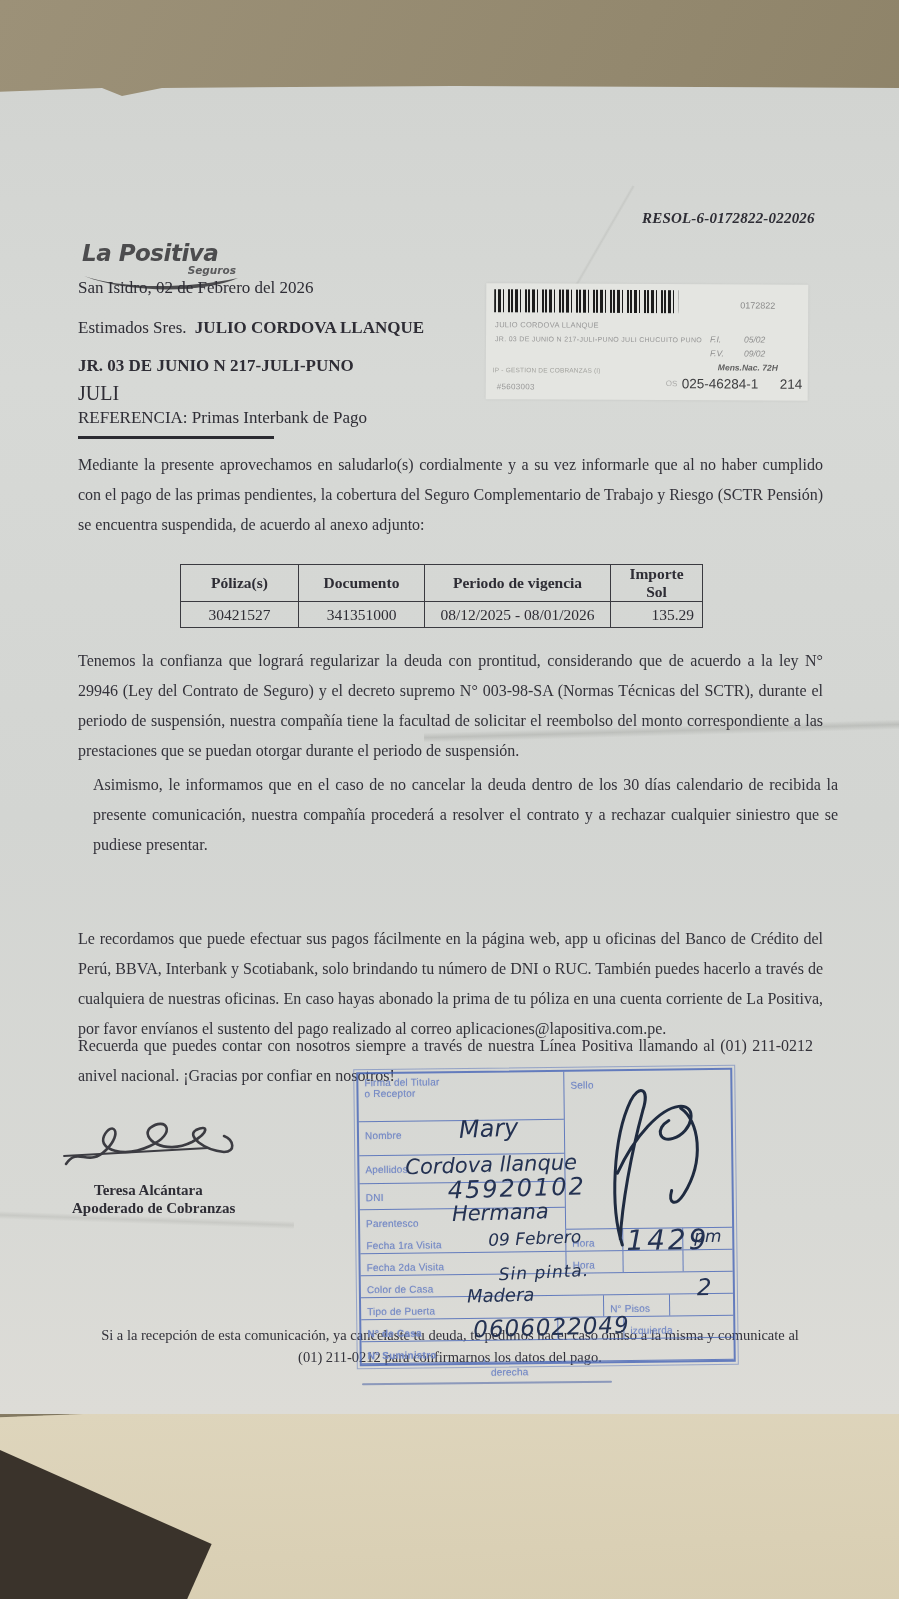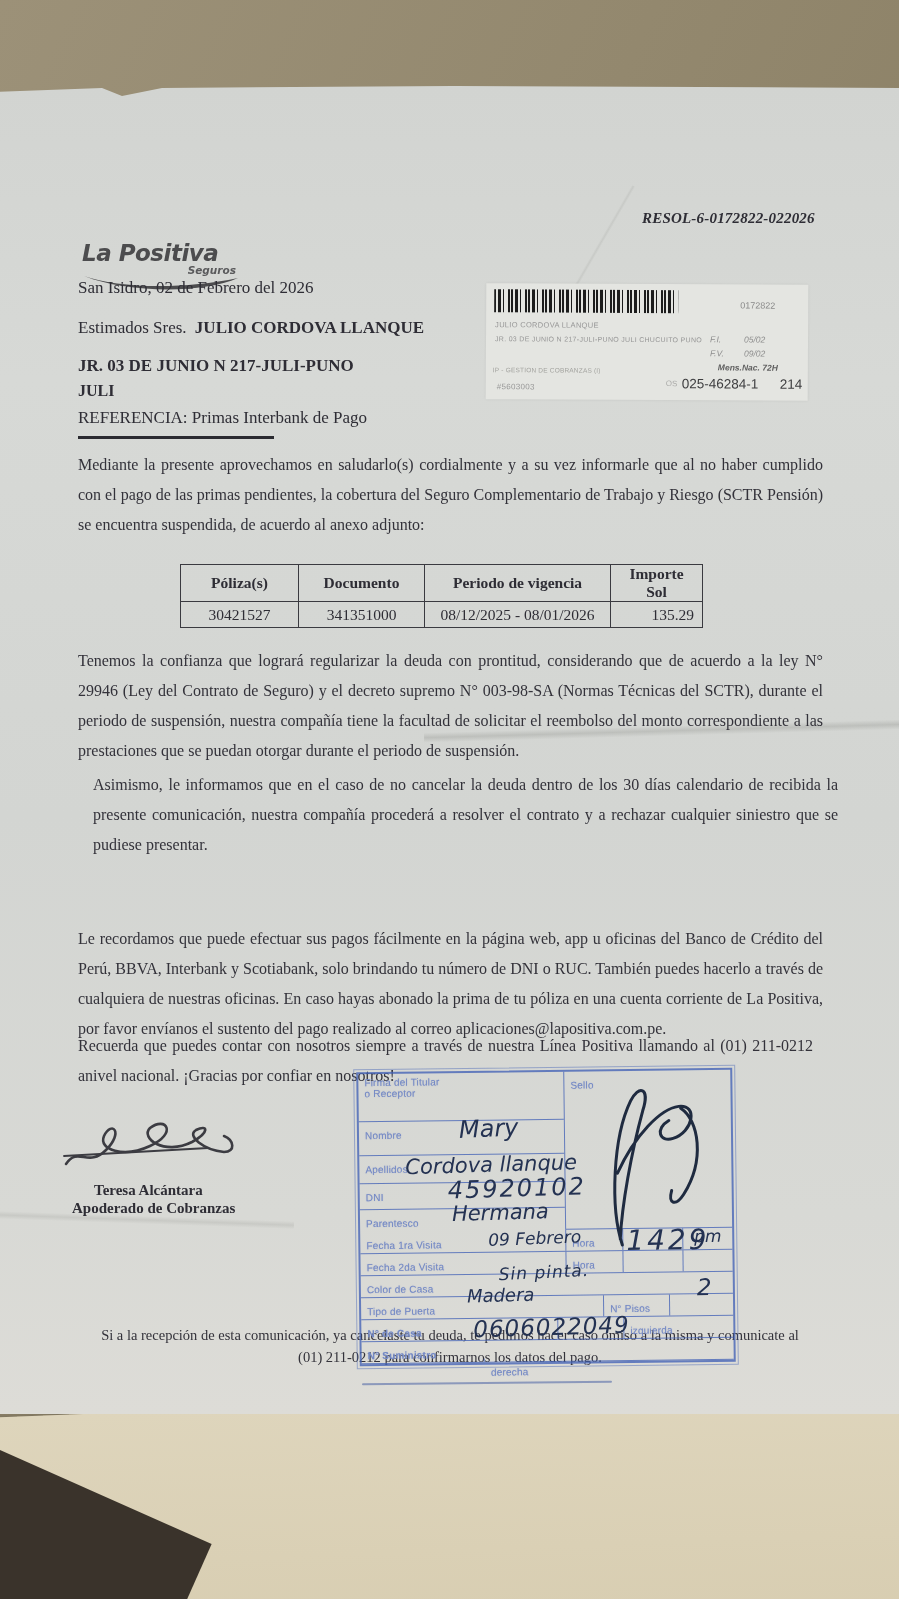--- a/index.html
+++ b/index.html
@@ -93,21 +93,21 @@
     </div>
 
     <div class="abs resol serif" style="left:648px;top:124px;font-style:italic;">RESOL-6-0172822-022026</div>
 
     <div class="abs serif" style="left:84px;top:192px;font-size:17px;">San Isidro, 02 de Febrero del 2026</div>
     <div class="abs serif" style="left:84px;top:232px;font-size:17px;">
       <span>Estimados Sres.</span>
       <b style="margin-left:4px;">JULIO CORDOVA LLANQUE</b>
     </div>
     <div class="abs serif" style="left:84px;top:270px;font-size:17px;font-weight:bold;">JR. 03 DE JUNIO N 217-JULI-PUNO</div>
-    <div class="abs serif" style="left:84px;top:296px;font-size:16px;font-weight:bold;">JULI</div>
+    <div class="abs serif" style="left:84px;top:296px;font-size:20px;font-weight:normal;">JULI</div>
 
     <div class="abs sticker">
       <div class="abs barcode"></div>
       <div class="abs stick-code" style="left:254px;top:16px;">0172822</div>
       <div class="abs stick-small" style="left:9px;top:37px;">JULIO CORDOVA LLANQUE</div>
       <div class="abs stick-small" style="left:9px;top:52px;font-size:7px;">JR. 03 DE JUNIO N 217-JULI-PUNO   JULI CHUCUITO PUNO</div>
       <div class="abs stick-fi" style="left:224px;top:50px;">F.I.</div>
       <div class="abs stick-fi" style="left:258px;top:50px;">05/02</div>
       <div class="abs stick-fi" style="left:224px;top:64px;">F.V.</div>
       <div class="abs stick-fi" style="left:258px;top:64px;">09/02</div>

